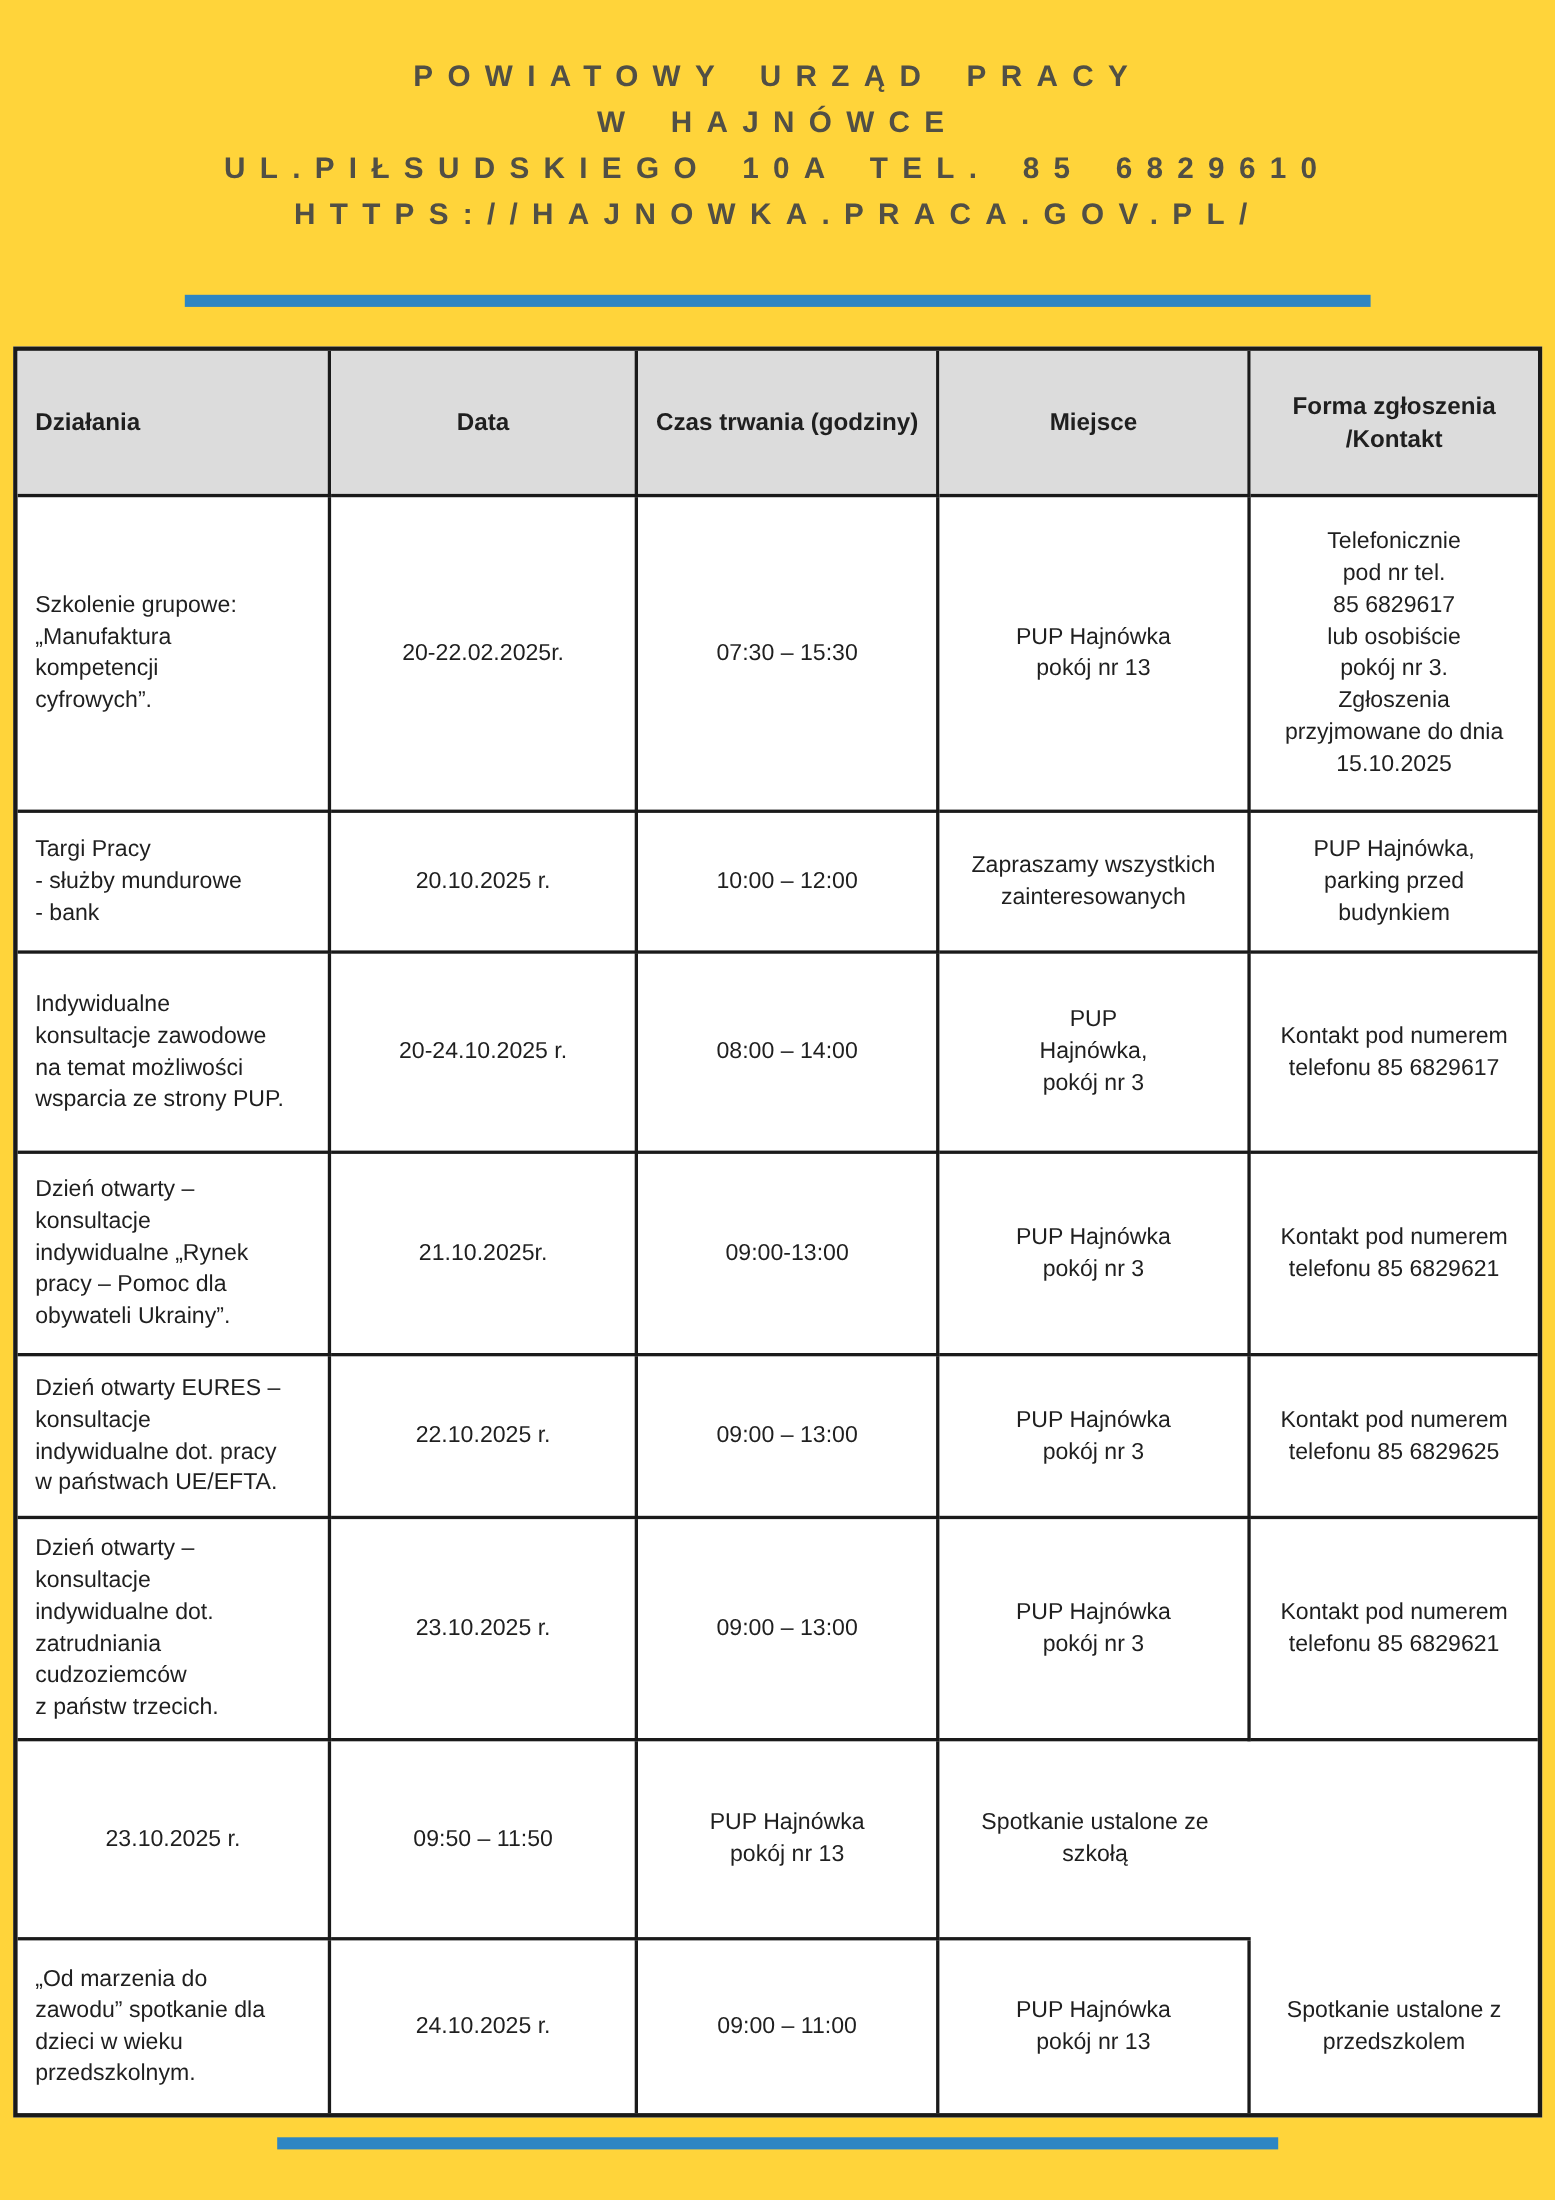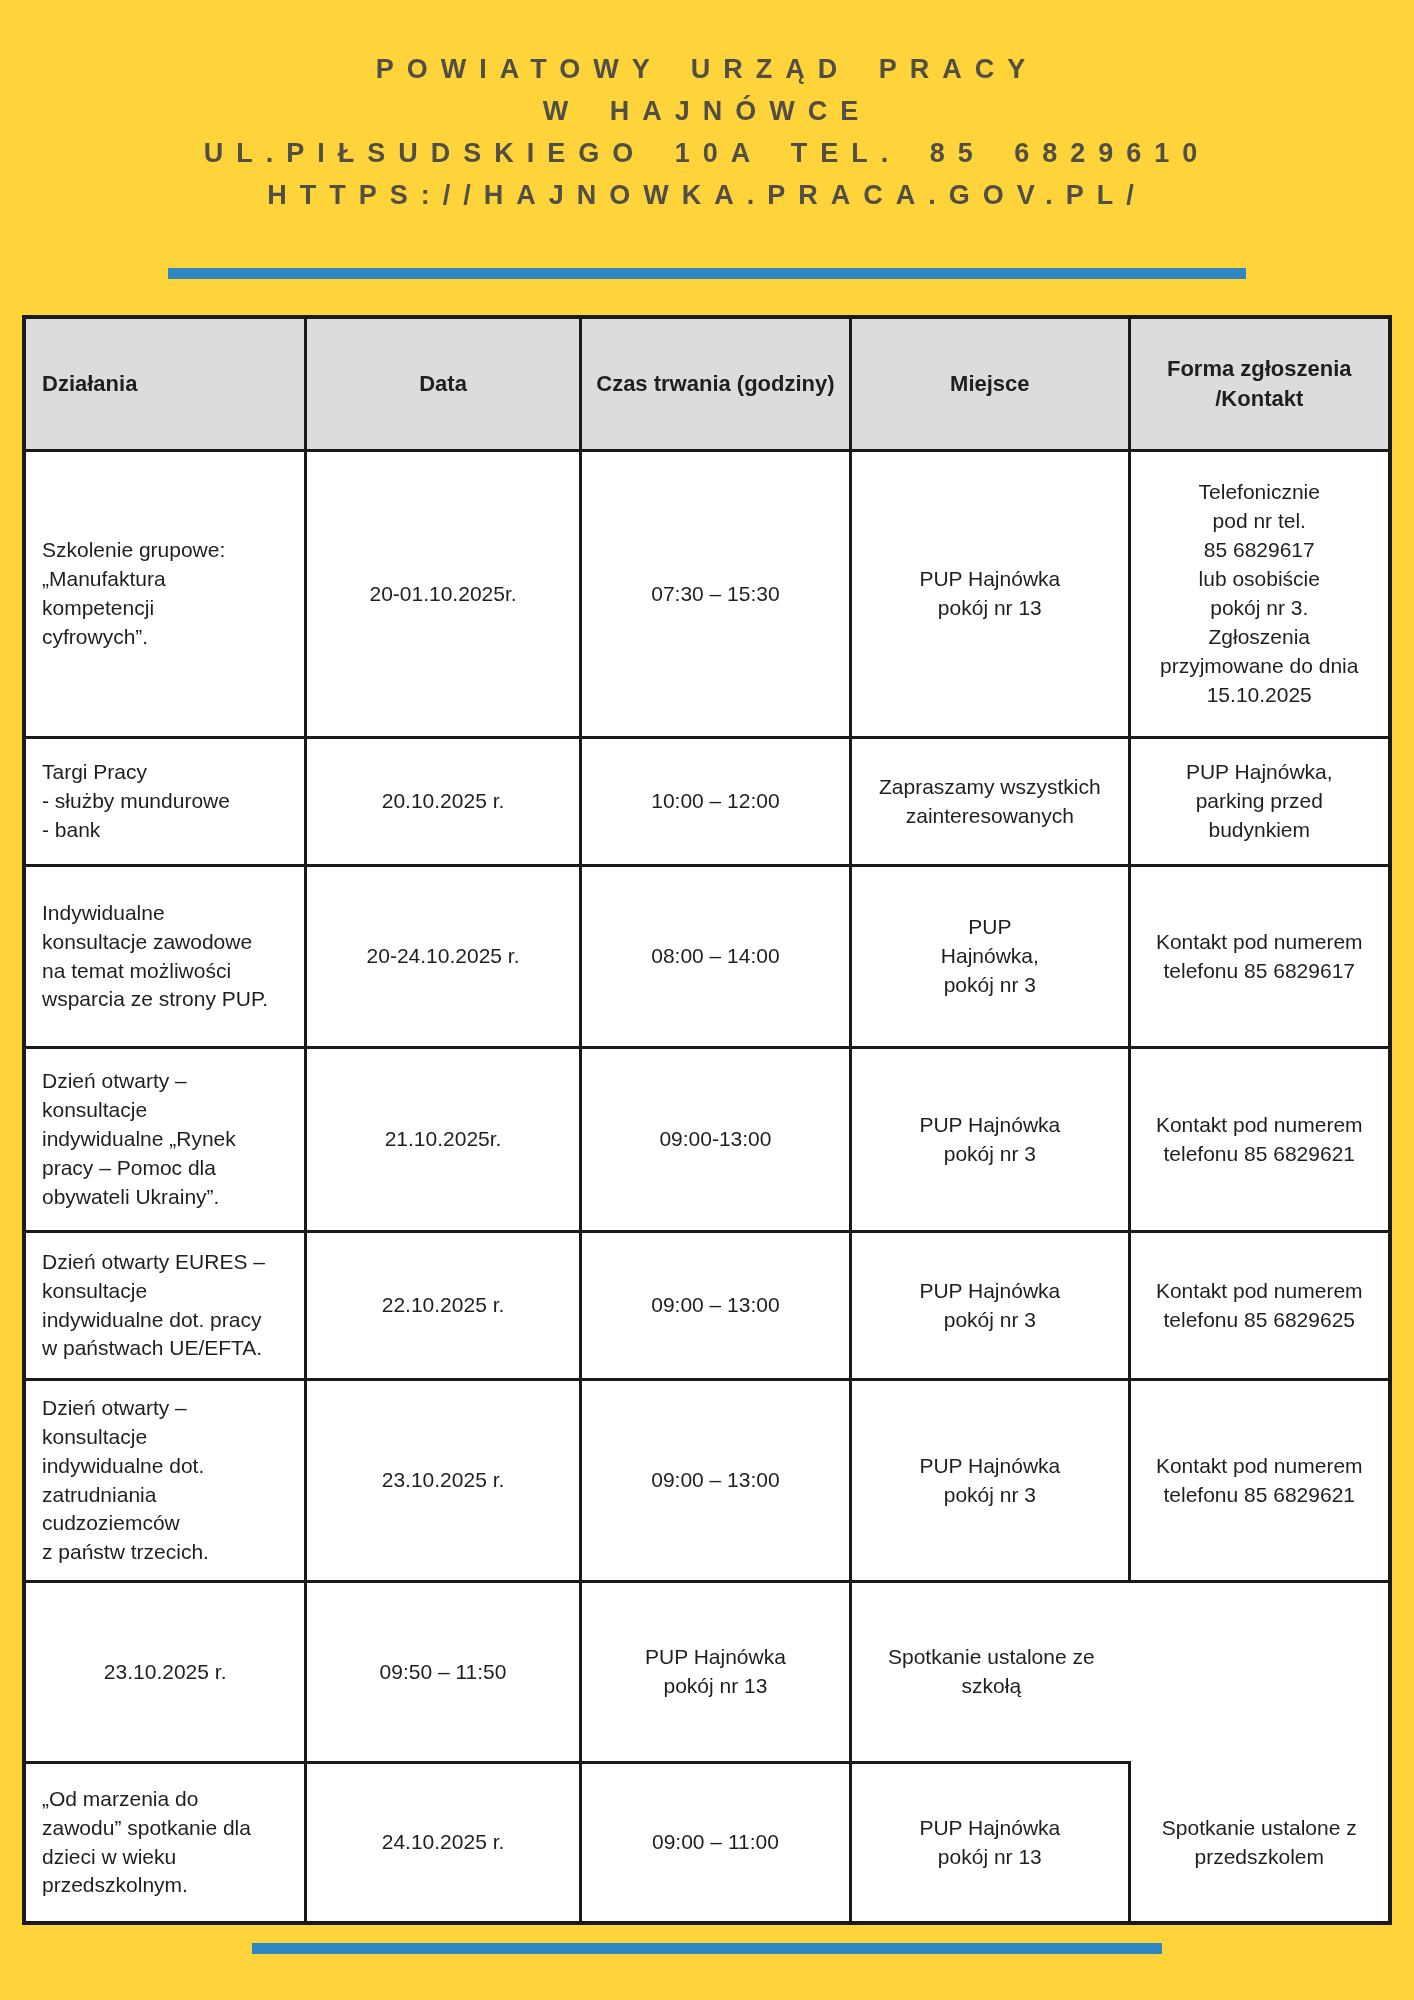--- a/index.html
+++ b/index.html
@@ -38,21 +38,21 @@
   }
   
   .accent-bar{
     height:11px;
     background:var(--accent_blue);
   }
   .accent-bar.top{width:1078px;margin:58px auto 0;}
   .accent-bar.bottom{width:910px;margin:18px auto 0;}
   
   .table{
-    margin:36px 22px 0;
+    margin:36px 12px 0;
     border:4px solid var(--border_color);
     background:var(--table_bg);
   }
   .row{
     display:grid;
     grid-template-columns:283fr 276fr 272fr 280fr 259fr;
   }
   .cell{
     border-right:3px solid var(--border_color);
     border-bottom:3px solid var(--border_color);
@@ -111,21 +111,21 @@
       <div class="cell">Miejsce</div>
       <div class="cell">Forma zgłoszenia
 /Kontakt</div>
     </div>
 
     <div class="row r0">
       <div class="cell c1">Szkolenie grupowe:
 „Manufaktura
 kompetencji
 cyfrowych”.</div>
-      <div class="cell">20-01.10.2025r.</div>
+      <div class="cell">20-22.02.2025r.</div>
       <div class="cell">07:30 – 15:30</div>
       <div class="cell">PUP Hajnówka
 pokój nr 13</div>
       <div class="cell">Telefonicznie
 pod nr tel.
 85 6829617
 lub osobiście
 pokój nr 3.
 Zgłoszenia
 przyjmowane do dnia

